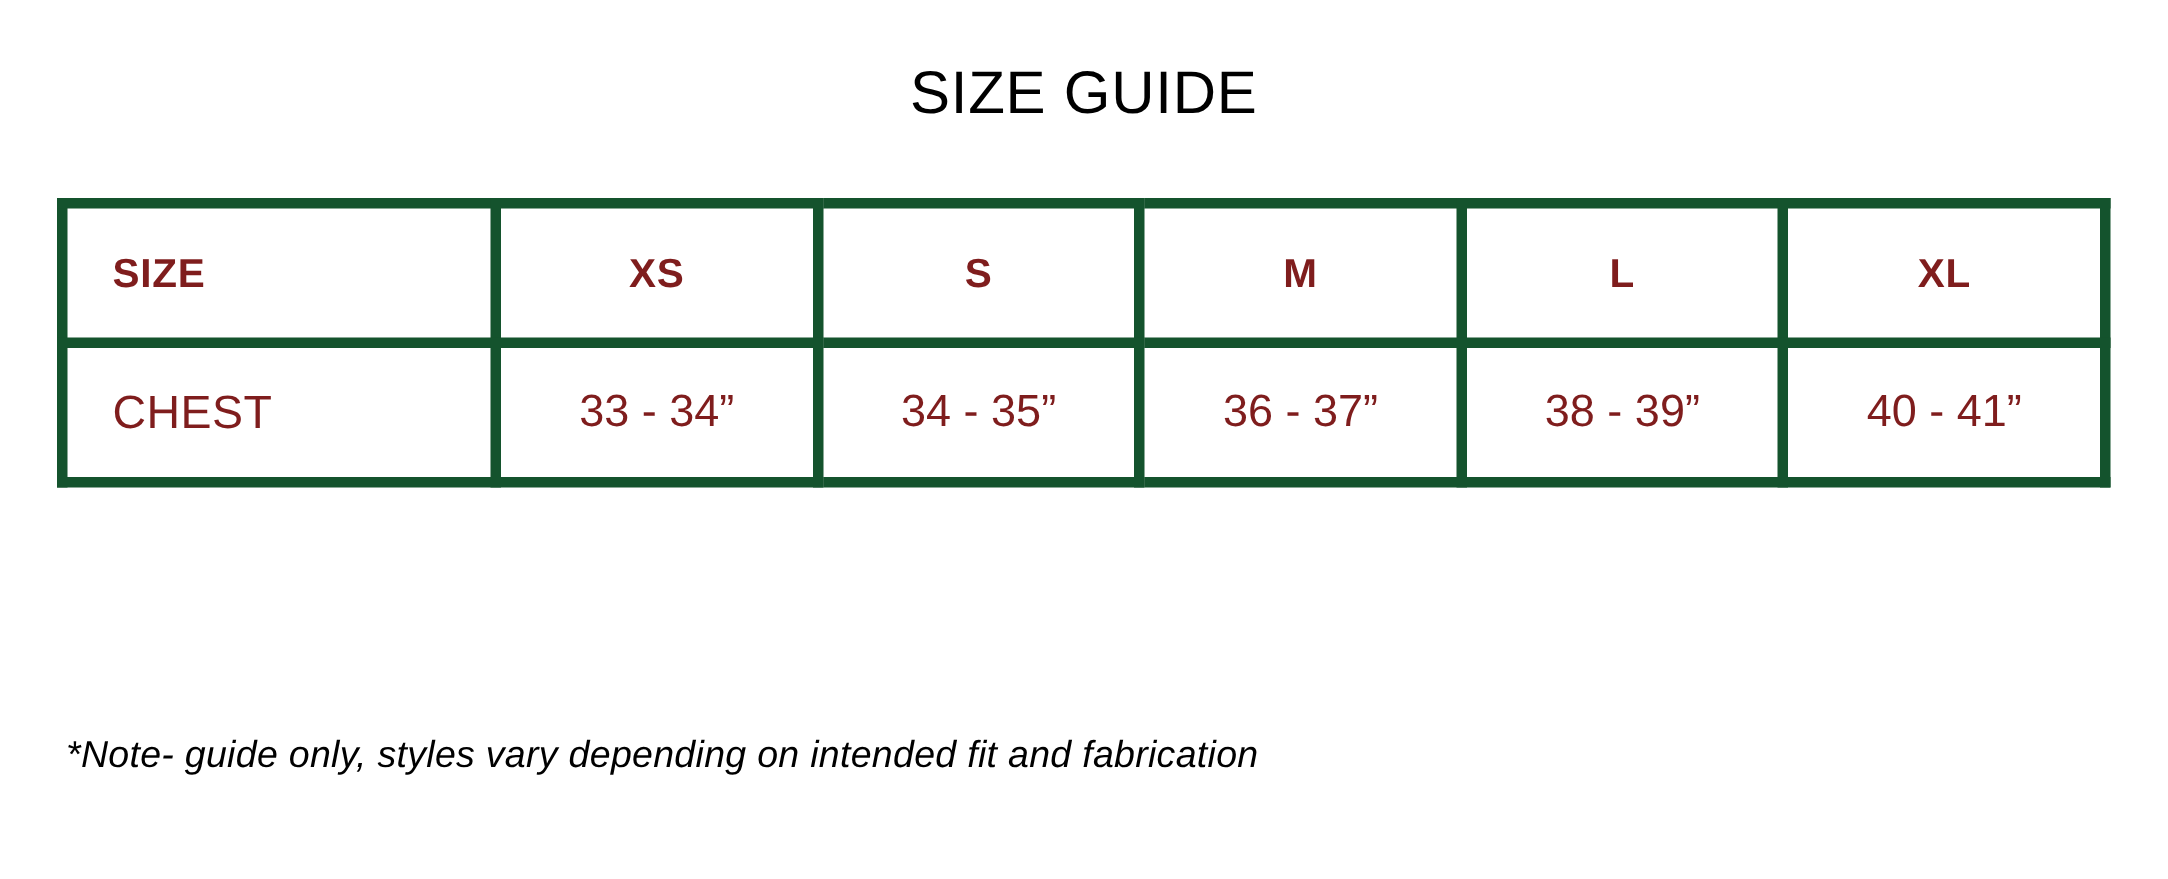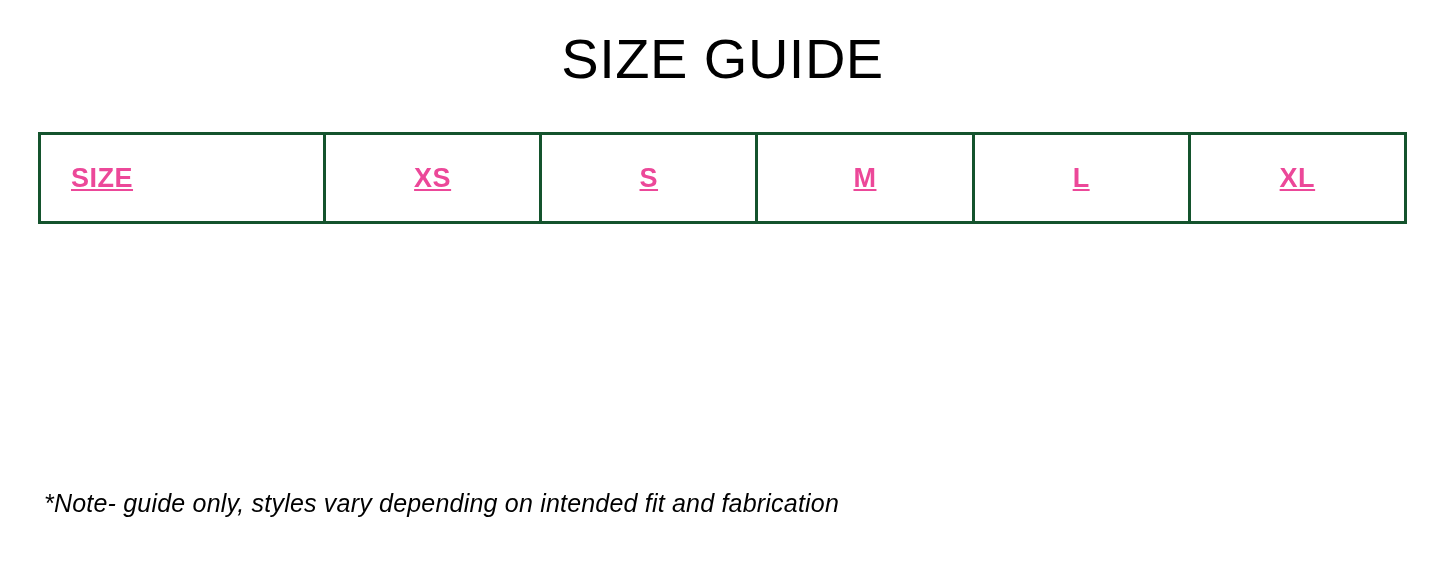--- a/index.html
+++ b/index.html
@@ -15,49 +15,48 @@
     overflow: hidden;
   }
   .page {
     position: relative;
     width: 1445px;
     height: 586px;
     box-sizing: border-box;
   }
   .title {
     text-align: center;
-    font-size: 56px;
+    font-size: 40px;
     font-weight: 400;
     letter-spacing: 0.5px;
     margin: 0;
-    padding-top: 28px;
+    padding-top: 40px;
     line-height: 1.1;
     color: #000;
   }
   .table-wrap {
     position: absolute;
     left: 38px;
     top: 132px;
     width: 1369px;
   }
   table.size-table {
     border-collapse: collapse;
     width: 100%;
     table-layout: fixed;
   }
   table.size-table td, table.size-table th {
-    border: 3px solid #14532d;
+    border: 7px solid #14532d;
     text-align: center;
     vertical-align: middle;
     font-size: 30px;
     font-weight: 400;
     padding: 0;
     height: 86px;
-    color: #ec4899;
-    text-decoration: underline;
+    color: #7f1d1d;
   }
   table.size-table thead th {
     font-weight: bold;
     font-size: 27px;
     letter-spacing: 0.5px;
   }
   table.size-table thead th.label-col,
   table.size-table tbody td.label-col {
     text-align: left;
     padding-left: 30px;
@@ -90,19 +89,27 @@
         <tr>
           <th class="label-col">SIZE</th>
           <th>XS</th>
           <th>S</th>
           <th>M</th>
           <th>L</th>
           <th>XL</th>
         </tr>
       </thead>
       <tbody>
+        <tr>
+          <td class="label-col">CHEST</td>
+          <td>33 - 34”</td>
+          <td>34 - 35”</td>
+          <td>36 - 37”</td>
+          <td>38 - 39”</td>
+          <td>40 - 41”</td>
+        </tr>
       </tbody>
     </table>
   </div>
 
   <div class="note">*Note- guide only, styles vary depending on intended fit and fabrication</div>
 
 </div>
 
 </body></html>

